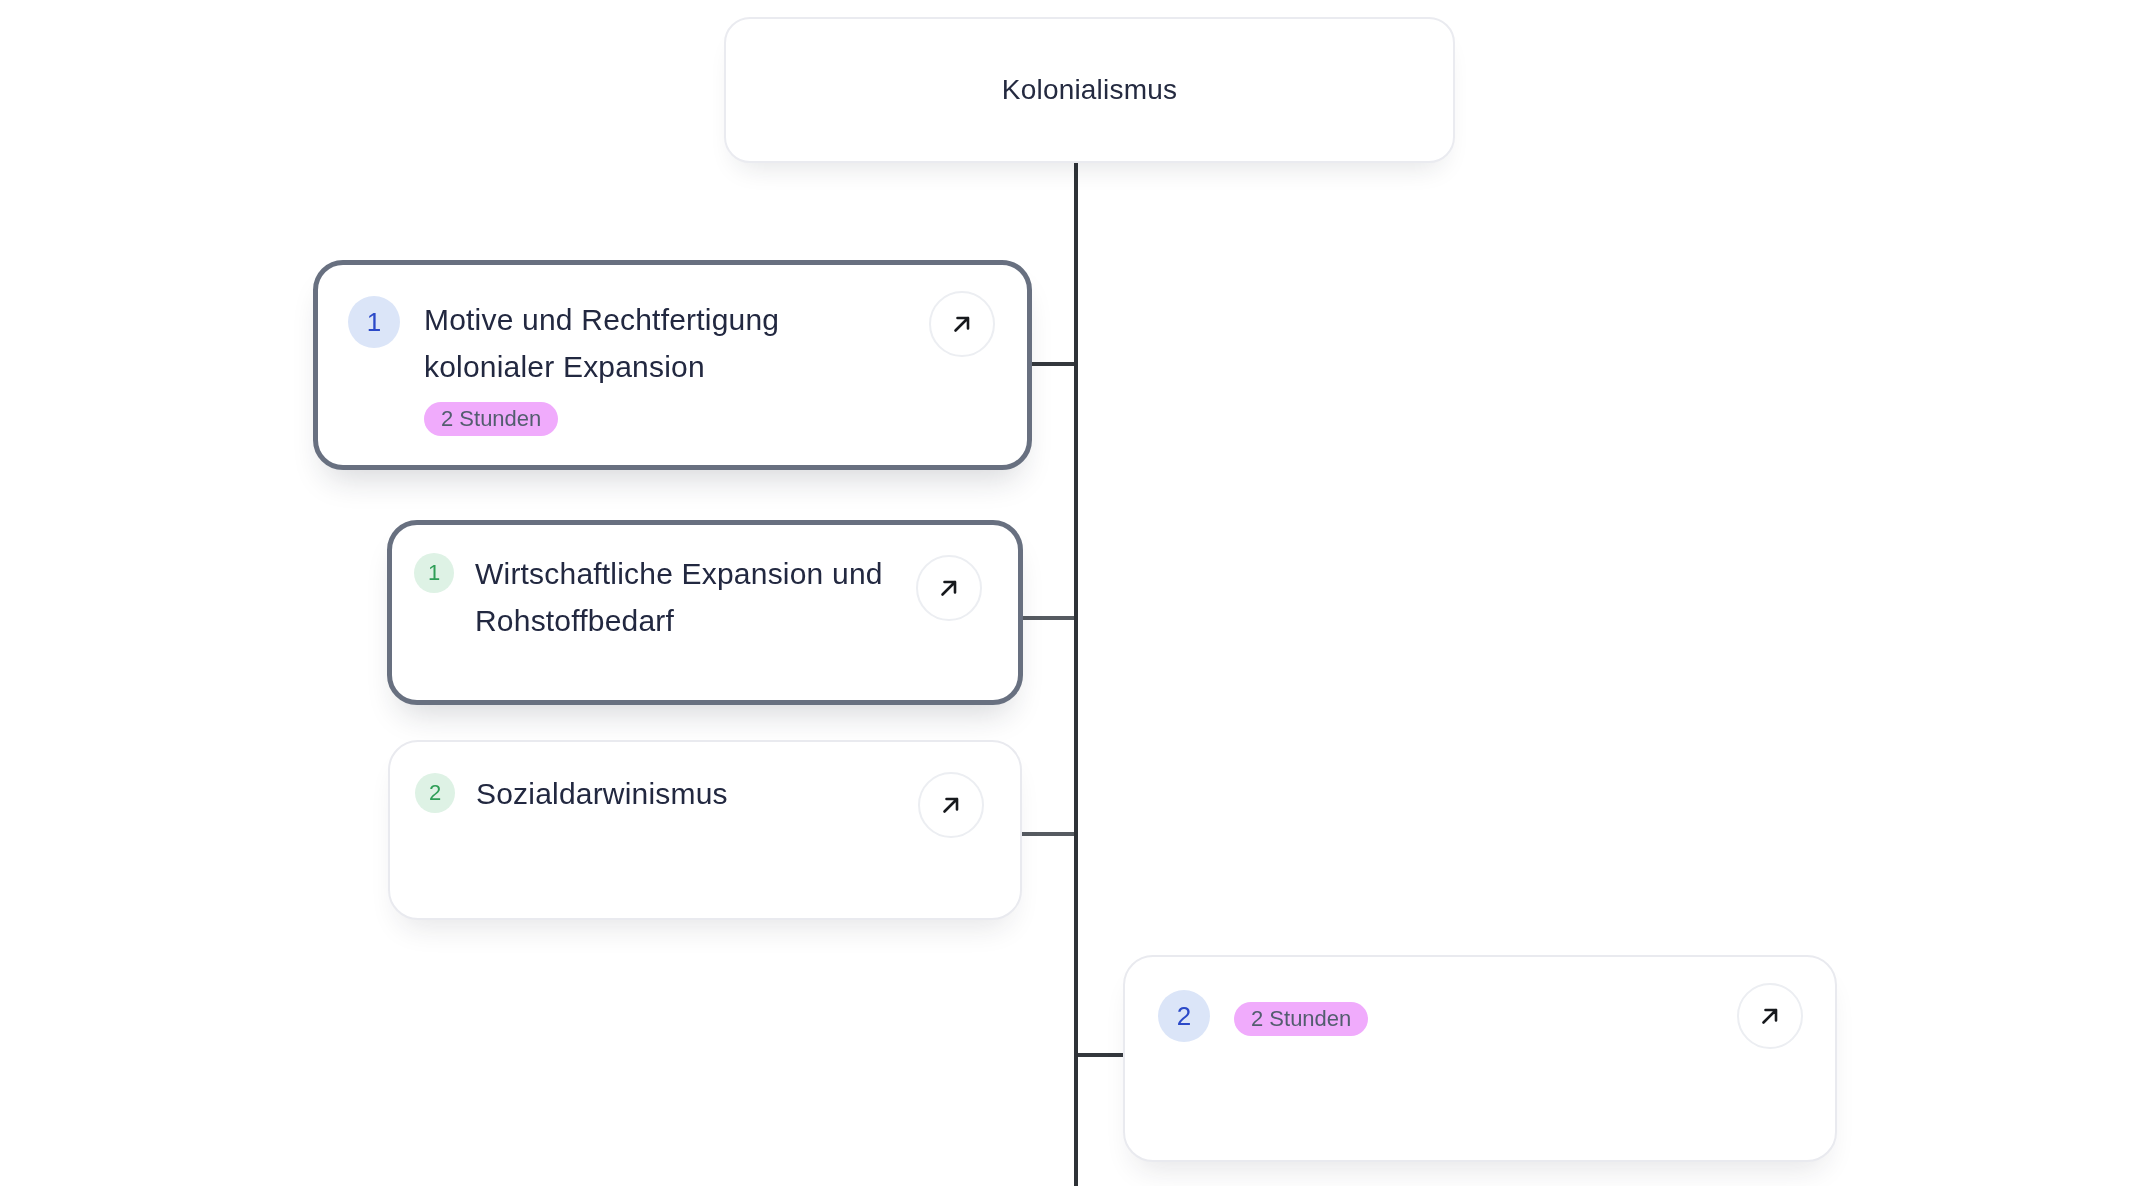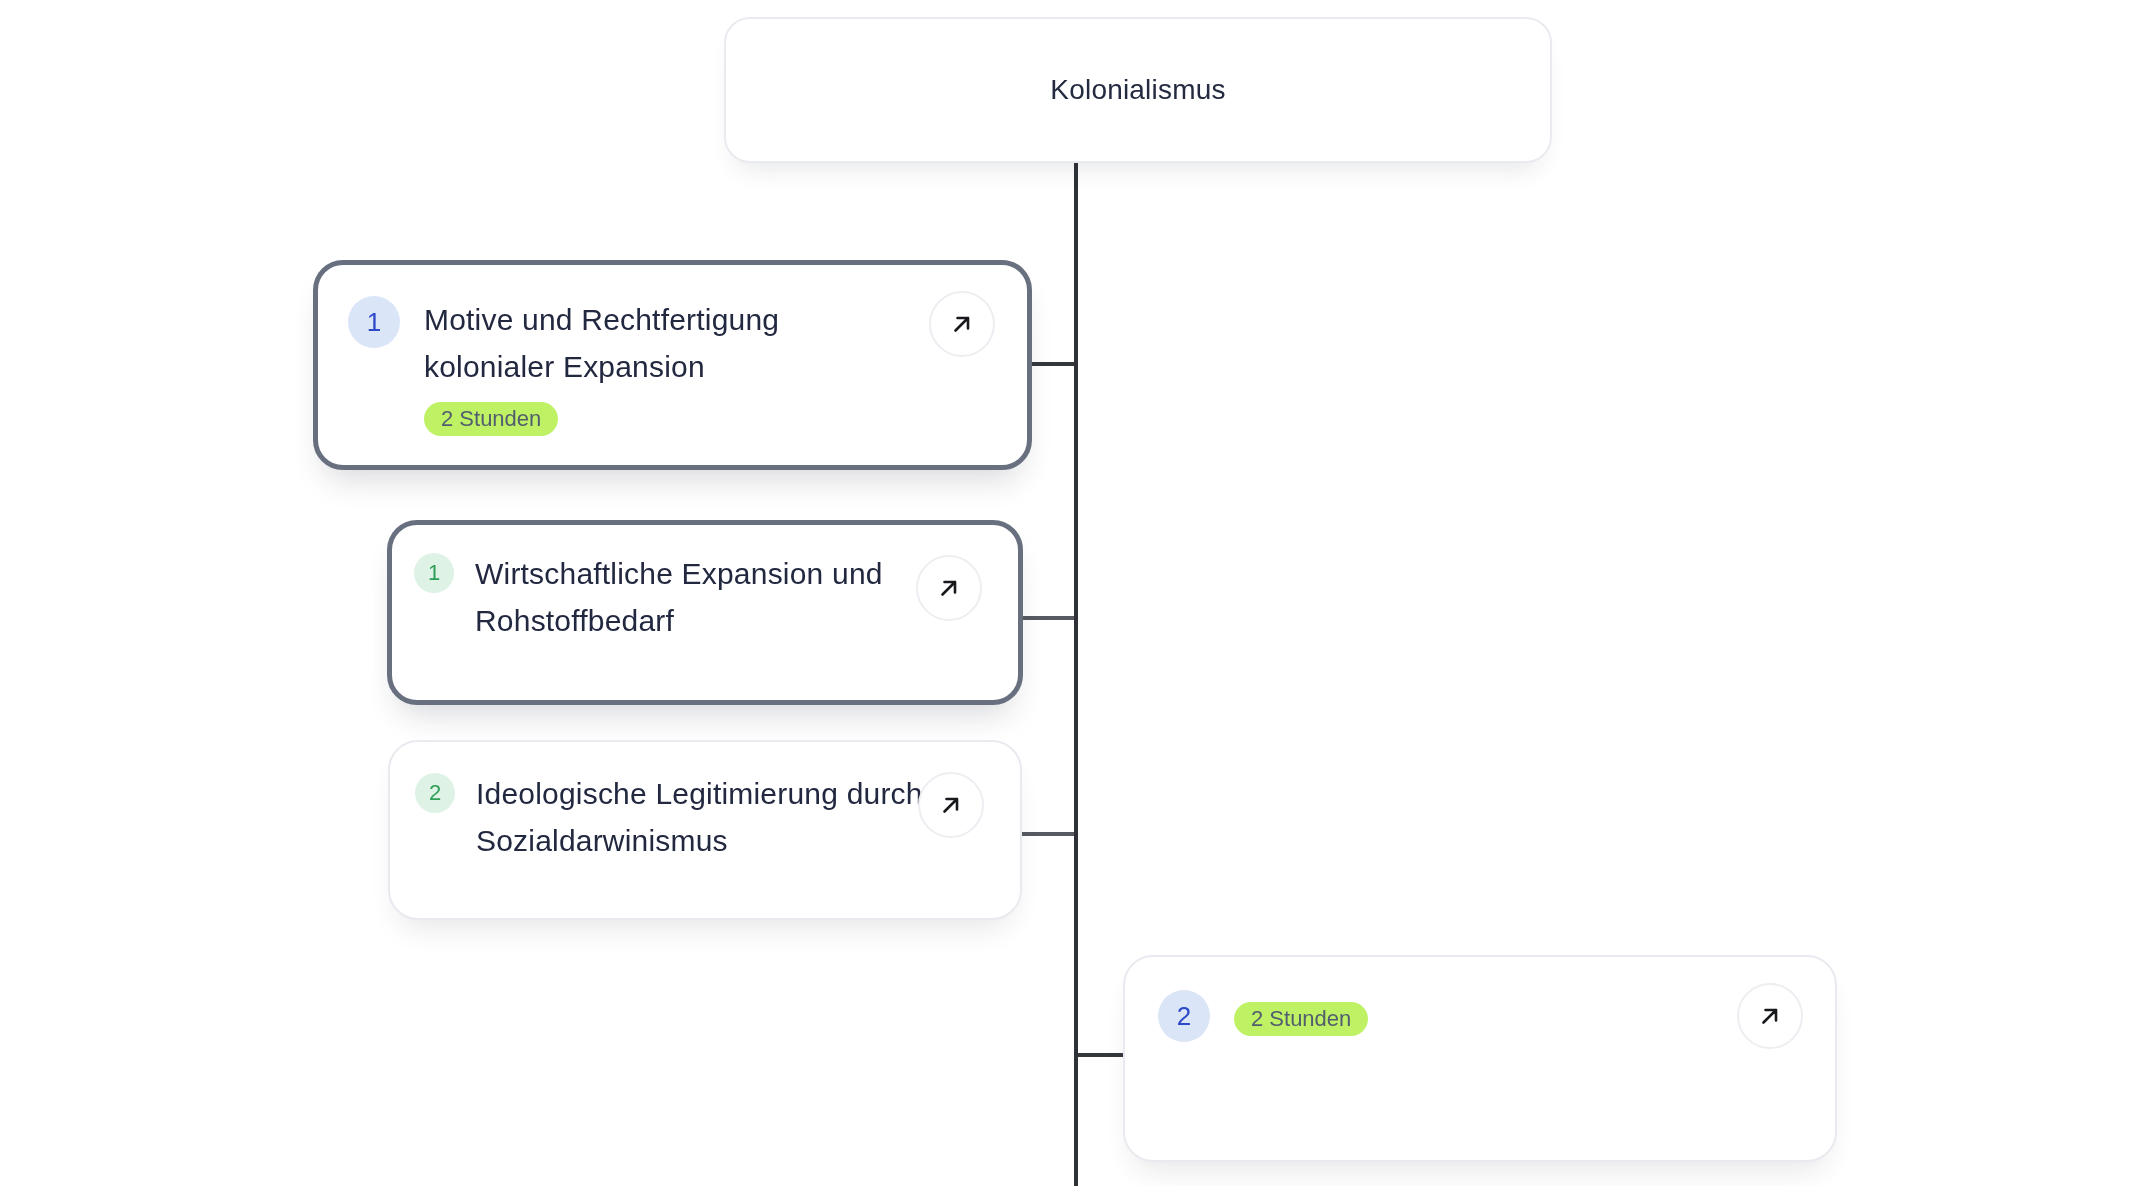--- a/index.html
+++ b/index.html
@@ -90,21 +90,21 @@
   .title {
     font-size: 30px;
     line-height: 47px;
     color: #222840;
     letter-spacing: 0.2px;
   }
   .title span { display: block; }
 
   .badge {
     display: inline-block;
-    background: #bef264;
+    background: #f0abfc;
     color: #525d6e;
     font-size: 22px;
     line-height: 28px;
     padding: 3px 17px;
     border-radius: 18px;
     margin-top: 12px;
     white-space: nowrap;
   }
 
   .open-btn {
@@ -128,21 +128,21 @@
 <body>
 
 <div class="canvas">
 
   <div class="vline" style="left:1074px; top:163px; height:1023px;"></div>
   <div class="hline dark" style="left:1032px; top:362px; width:42px;"></div>
   <div class="hline gray" style="left:1023px; top:616px; width:51px;"></div>
   <div class="hline gray" style="left:1022px; top:832px; width:52px;"></div>
   <div class="hline dark" style="left:1078px; top:1053px; width:45px;"></div>
 
-  <div class="node root-node" style="left:724px; top:17px; width:828px; height:146px;">
+  <div class="node root-node" style="left:724px; top:17px; width:731px; height:146px;">
     <div class="root-label">Kolonialismus</div>
   </div>
 
   <div class="node card topic sel" style="left:313px; top:260px; width:719px; height:210px;">
     <div class="card-inner">
       <span class="num blue">1</span>
       <div class="content">
         <div class="title">
           <span>Motive und Rechtfertigung</span>
           <span>kolonialer Expansion</span>
@@ -172,21 +172,20 @@
         <path d="M8.5 21.5 L21 9 M10.5 9 H21 V19.5" fill="none" stroke="#17191d" stroke-width="2.6" stroke-linecap="round" stroke-linejoin="round"></path>
       </svg>
     </button>
   </div>
 
   <div class="node card sub light" style="left:388px; top:740px; width:634px; height:180px;">
     <div class="card-inner">
       <span class="num green">2</span>
       <div class="content">
         <div class="title">
-          <span>Ideologische Legitimierung durch</span>
           <span>Sozialdarwinismus</span>
         </div>
       </div>
     </div>
     <button class="open-btn">
       <svg width="30" height="30" viewBox="0 0 30 30">
         <path d="M8.5 21.5 L21 9 M10.5 9 H21 V19.5" fill="none" stroke="#17191d" stroke-width="2.6" stroke-linecap="round" stroke-linejoin="round"></path>
       </svg>
     </button>
   </div>

